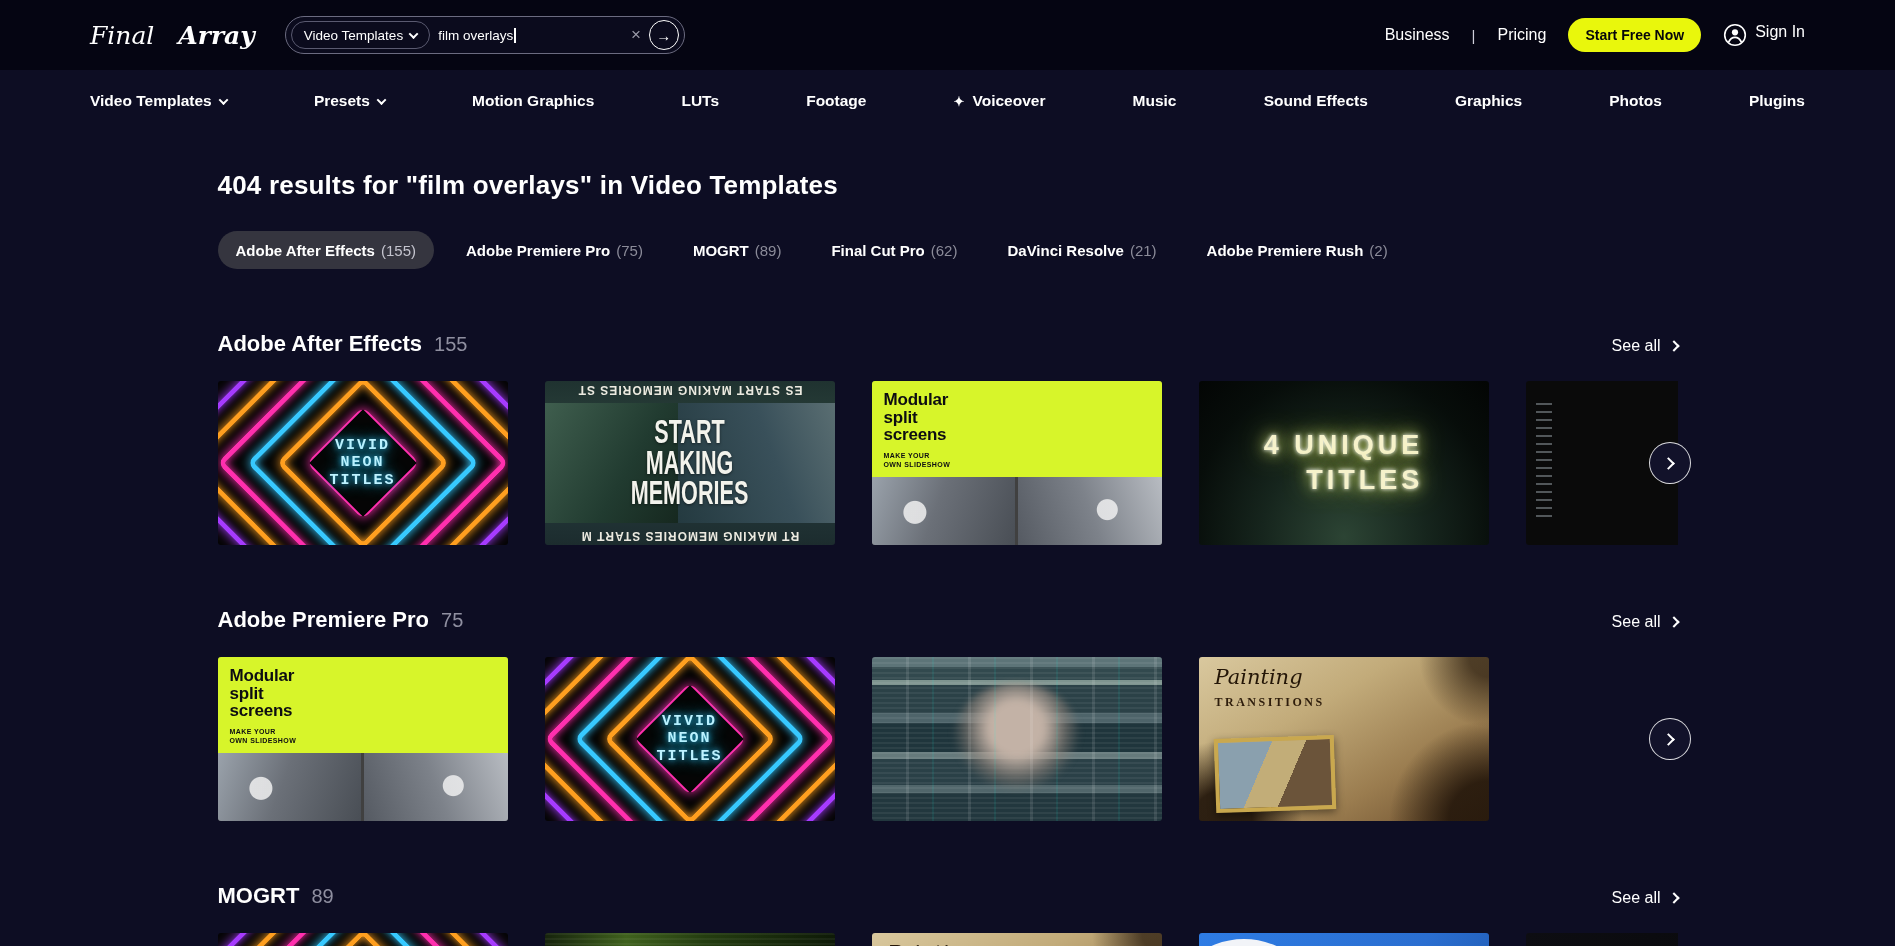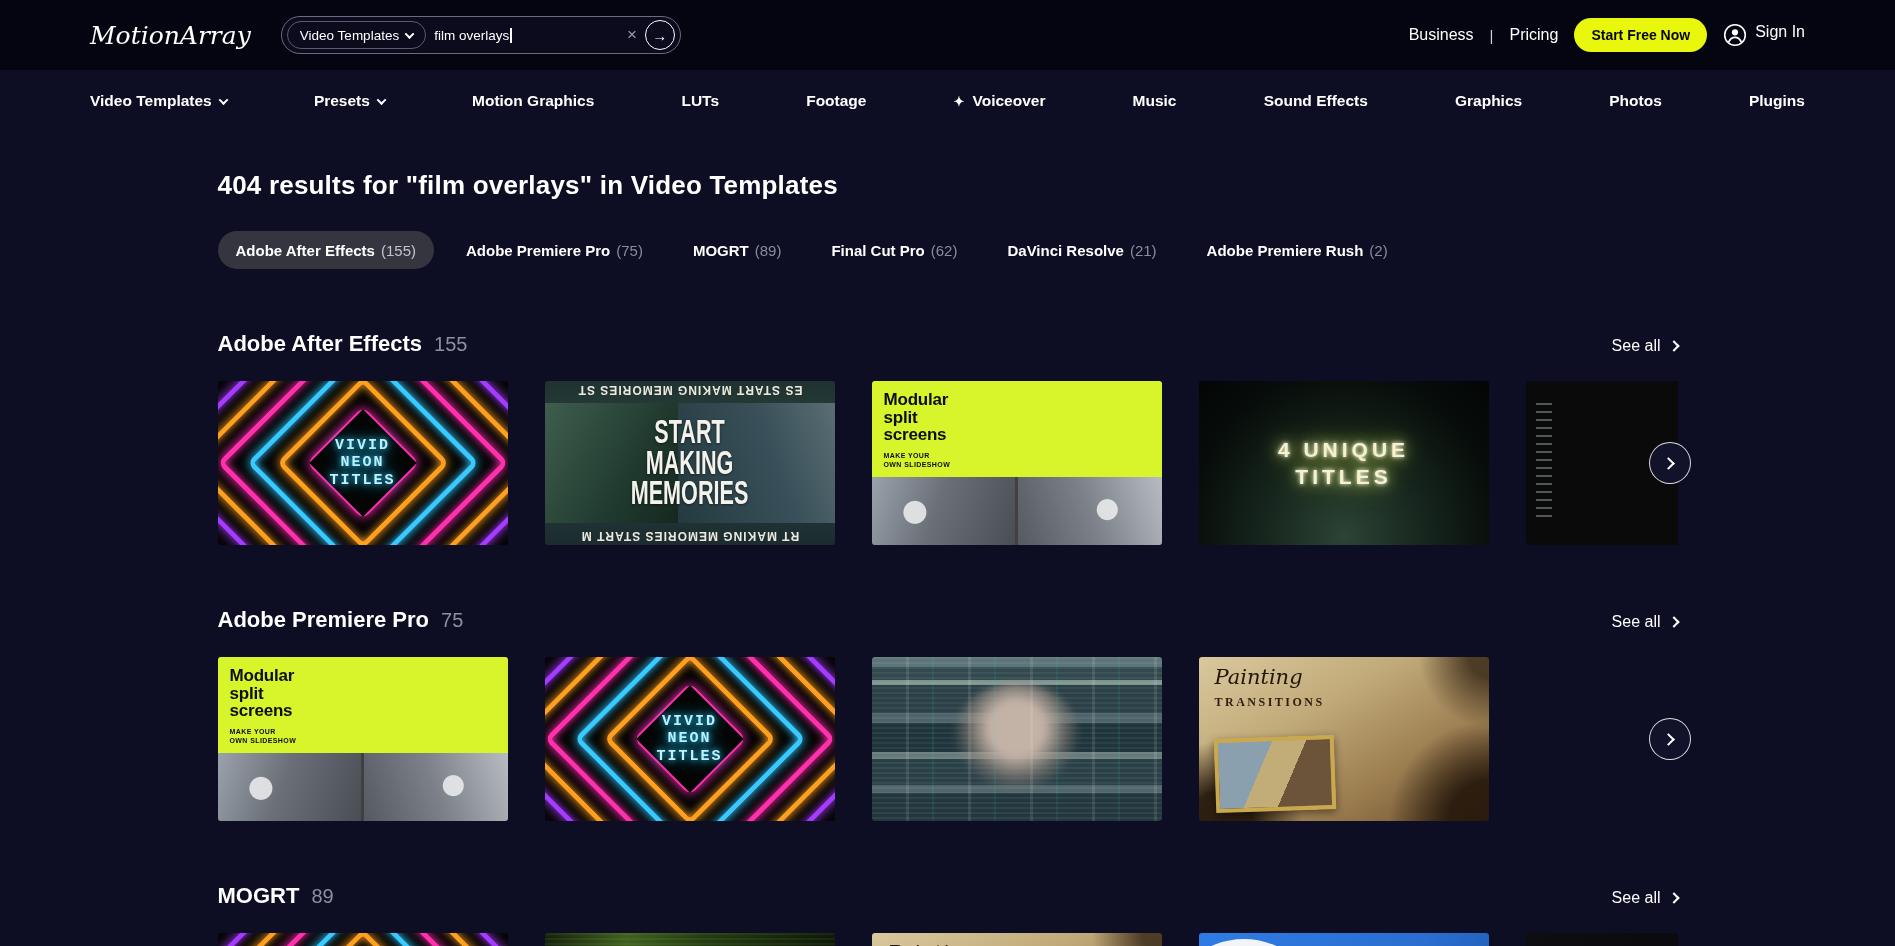--- a/index.html
+++ b/index.html
@@ -9,21 +9,21 @@
     color:#fff;
     font-family:"Liberation Sans", sans-serif;
   }
   
   .site-header{
     height:70px; background:#050512;
     display:flex; align-items:center;
     padding:0 90px;
   }
   .logo{ font-family:"DejaVu Serif", serif; font-style:italic; font-size:25px; color:#fff; cursor:pointer; white-space:nowrap;}
-  .logo b{ font-weight:400; }
+  .logo b{ font-weight:700;margin-left:24px; }
   .search-bar{
     margin-left:30px; width:400px; height:38px;
     border:1px solid #6b6b80; border-radius:20px;
     background:#0b0b1d; display:flex; align-items:center; padding:0 5px 0 5px;
   }
   .search-cat{
     height:28px; border:1px solid #5a5a70; border-radius:14px;
     background:transparent; color:#fff; font-size:13.5px;
     display:flex; align-items:center; gap:7px; padding:0 12px; cursor:pointer; white-space:nowrap;
     font-family:"Liberation Sans", sans-serif;
@@ -31,21 +31,21 @@
   .chev{ display:inline-block; width:7px; height:7px; border-right:2px solid currentColor; border-bottom:2px solid currentColor; transform:rotate(45deg) translate(-1px,-1px); }
   .chev-r{ transform:rotate(-45deg); }
   .search-input{ flex:1; padding:0 8px; font-size:13.5px; color:#fff; white-space:nowrap; overflow:hidden; cursor:text; }
   .caret{ display:inline-block; width:1.5px; height:15px; background:#fff; vertical-align:-3px; margin-left:1px; }
   .search-clear{ color:#9a9aa8; font-size:17px; padding:0 8px; cursor:pointer; }
   .search-go{
     width:30px; height:30px; border-radius:50%; border:1.5px solid #fff;
     background:transparent; color:#fff; font-size:15px; line-height:1;
     display:flex; align-items:center; justify-content:center; cursor:pointer;
   }
-  .header-right{ margin-left:auto; display:flex; align-items:center; gap:16px; }
+  .header-right{ margin-left:auto; display:flex; align-items:center; gap:22px; }
   .hdr-link{ font-size:16px; color:#fff; cursor:pointer; }
   .hdr-divider{ color:#cfcfda; font-size:15px; }
   .cta-btn{
     background:#e9f70c; color:#06060a; border:none; border-radius:18px;
     padding:9px 17px; font-size:14px; font-weight:700; cursor:pointer;
     font-family:"Liberation Sans", sans-serif;
   }
   .sign-in{ display:flex; align-items:flex-start; gap:8px; font-size:16px; cursor:pointer; }
   .person-icon svg{ display:block; }
   
@@ -110,21 +110,21 @@
   
   .art-modular{ display:block; background:#404040; }
   .mod-top{ height:96px; background:#d7f52a; color:#0d0d12; padding:10px 12px; }
   .mod-title{ font-size:17px; font-weight:700; line-height:1.03; letter-spacing:-.2px; }
   .mod-sub{ margin-top:7px; font-size:7px; font-weight:700; letter-spacing:.4px; line-height:1.3; }
   .mod-clips{ height:68px; display:flex; gap:3px; }
   .mod-clips .c1{ flex:1; background:radial-gradient(circle at 30% 52%, rgba(240,240,240,.85) 0 11px, transparent 12px), linear-gradient(110deg,#9aa2ab 0%,#6b7078 45%,#494e55 100%); }
   .mod-clips .c2{ flex:1; background:radial-gradient(circle at 62% 48%, rgba(245,245,245,.8) 0 10px, transparent 11px), linear-gradient(250deg,#b8bcc2 0%,#7d828a 50%,#555a62 100%); }
   
   .art-unique{ background:radial-gradient(ellipse at 50% 95%, #2c4434 0%, #16251d 40%, #070d0a 75%, #030504 100%); }
-  .unique-text{ position:relative; z-index:2; text-align:center; font-weight:700; font-size:21px; line-height:1.3; letter-spacing:4px; color:#f6f2cb; text-shadow:0 0 4px #fff,0 0 14px #dcea7c,0 0 26px #aebf3f; }
+  .unique-text{ position:relative; z-index:2; text-align:right; font-weight:700; font-size:27px; line-height:1.3; letter-spacing:4px; color:#f6f2cb; text-shadow:0 0 4px #fff,0 0 14px #dcea7c,0 0 26px #aebf3f; }
   
   .art-abstract{ background:
     radial-gradient(circle at 72% 38%, rgba(255,255,255,.95) 0 15px, transparent 16px),
     radial-gradient(circle at 85% 56%, rgba(255,255,255,.9) 0 11px, transparent 12px),
     radial-gradient(circle at 62% 62%, rgba(255,255,255,.85) 0 9px, transparent 10px),
     #0a0a0a; }
   .art-abstract::before{ content:""; position:absolute; left:10px; top:22px; bottom:22px; width:16px; background:repeating-linear-gradient(#9aa4aa 0 2px, transparent 2px 8px); opacity:.5; }
   
   .art-core{ background:radial-gradient(circle at 50% 50%, #1c0d0e 0%, #0a0708 70%); }
   .art-core::before{ content:""; position:absolute; left:50%; top:50%; width:152px; height:152px; transform:translate(-50%,-50%); border-radius:50%; background:radial-gradient(circle at 45% 40%, #8d1418 0%, #5a0c10 45%, #2a0507 82%); }
@@ -150,21 +150,21 @@
     repeating-linear-gradient(180deg, rgba(255,255,255,.05) 0 2px, transparent 2px 5px),
     linear-gradient(90deg,#16230c 0%,#3f611d 28%,#243d10 55%,#0e1a07 100%); }
   .art-blue{ background:linear-gradient(120deg,#2e7ce4 0%,#2a6ed0 60%,#1d54a8 100%); }
   .art-blue::before{ content:""; position:absolute; left:-34px; top:6px; width:130px; height:130px; border-radius:50%; border:14px solid #f2f4f8; }
   .art-dark{ background:linear-gradient(120deg,#0d0d12,#070709); }
 </style>
 </head>
 <body>
 
 <header class="site-header">
-  <div class="logo"><span>Motion</span><b>Array</b></div>
+  <div class="logo"><span>Final</span><b>Array</b></div>
 
   <div class="search-bar">
     <button class="search-cat">
       <span>Video Templates</span>
       <span class="chev"></span>
     </button>
     <div class="search-input"><span>film overlays</span><span class="caret"></span></div>
     <span class="search-clear">×</span>
     <button class="search-go">→</button>
   </div>

